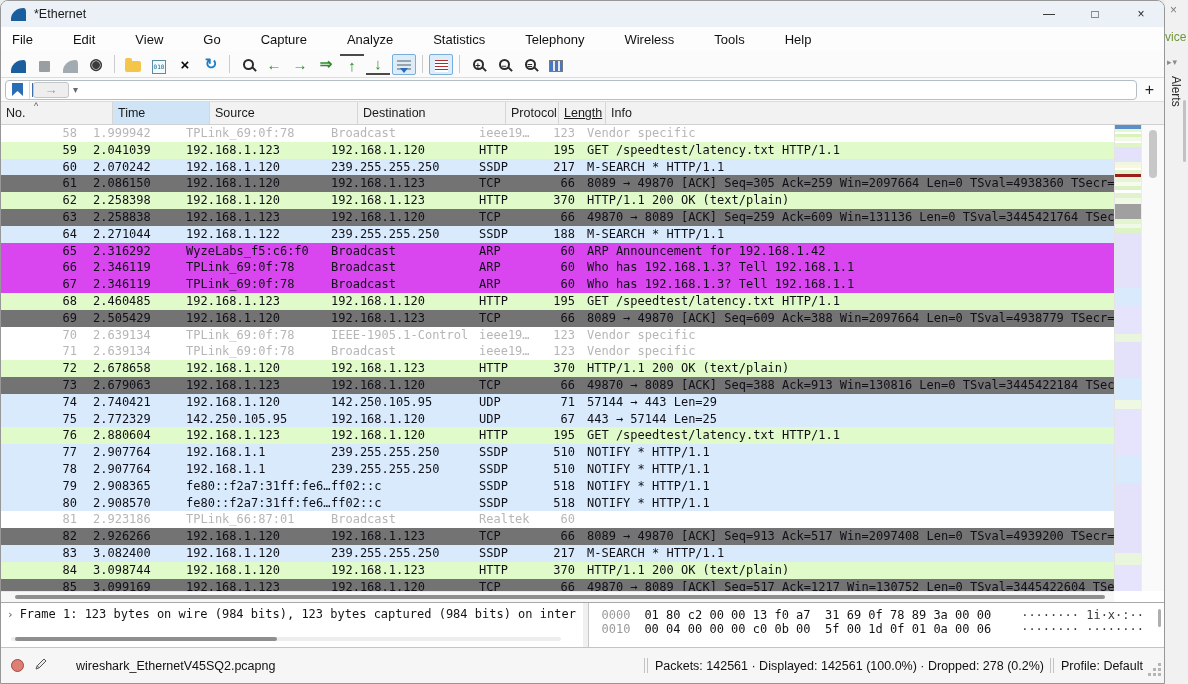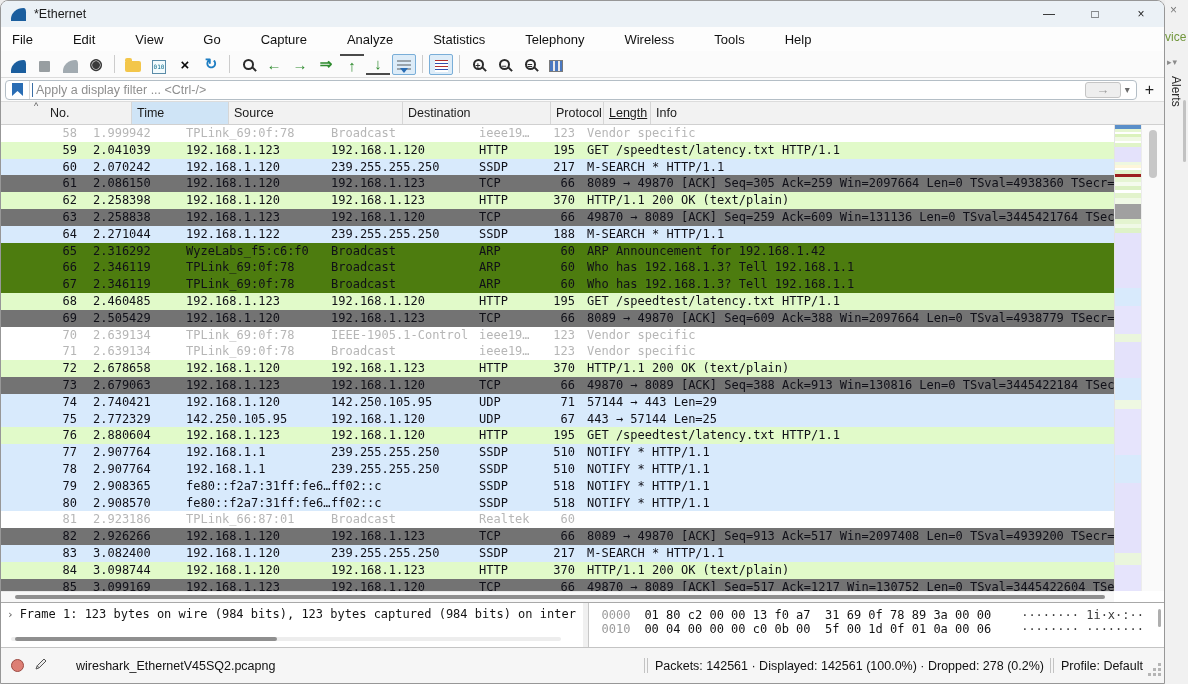--- a/index.html
+++ b/index.html
@@ -65,37 +65,37 @@
   .apply-btn { width:36px; height:16px; border:1px solid #c5c5c5; border-radius:3px; background:#eeeeee; display:flex; align-items:center; justify-content:center; color:#9a9a9a; font-weight:bold; font-size:13px; flex:none; }
   .fdrop { color:#6a6a6a; font-size:10px; margin:0 6px 0 4px; }
   .add-filter { font-size:16px; color:#222; margin:0 10px 0 4px; }
 
   
   .list { position:relative; flex:none; height:500px; background:#fff; }
   .phead { display:flex; height:23px; background:#f2f2f2; border-bottom:1px solid #d0d0d0; font-size:12.5px; color:#1a1a1a; position:relative; }
   .hcell { border-right:1px solid #d6d6d6; padding:4px 0 0 5px; white-space:nowrap; overflow:hidden; }
   .hcell.time-h { background:#cfe4f6; }
   .sort-caret { position:absolute; left:33px; top:-1px; font-size:9px; color:#555; }
-  .c-no { width:87px;margin-left:44px; } .c-time { width:97px; } .c-src { width:174px; } .c-dst { width:148px; }
+  .c-no { width:112px; } .c-time { width:97px; } .c-src { width:148px; } .c-dst { width:148px; }
   .c-proto { width:53px; } .c-len { width:47px;text-decoration:underline; } .c-info { flex:1; border-right:none; }
 
   .rows { position:absolute; left:0; top:23px; width:1113px; height:466px; overflow:hidden; font-family:"DejaVu Sans Mono","Liberation Mono",monospace; font-size:12px; color:#101018; }
   .prow { display:flex; height:16.8px; line-height:16.8px; flex:none; white-space:nowrap; }
   .prow .cell { overflow:hidden; flex:none; }
   .prow .no { width:88px; text-align:right; padding-right:12px; }
   .prow .time { width:97px; padding-left:4px; }
   .prow .src { width:145px; }
   .prow .dst { width:148px; }
   .prow .proto { width:53px; }
   .prow .len { width:47px; text-align:right; padding-right:4px; }
   .prow .info { flex:1 1 auto; padding-left:8px; }
   .c-http { background:#e1fac9; }
   .c-tcp { background:#737373; }
   .c-udp { background:#d8eafc; }
-  .c-arp { background:#4d7c0f; }
+  .c-arp { background:#d946ef; }
   .c-gray { background:#ffffff; color:#b6b6b6; }
 
   .minimap { position:absolute; top:23px; right:23px; width:27px; height:466px; background:#fff; border-left:1px solid #e4e4e4; overflow:hidden; }
   .stripe { width:100%; }
   .vscroll { position:absolute; top:23px; right:0; width:23px; height:466px; background:#fafafa; border-left:1px solid #ececec; }
   .vhandle { position:absolute; top:5px; left:7px; width:8px; height:48px; background:#c7c7c7; border-radius:4px; }
   .hscroll { position:absolute; left:0; bottom:0; width:1113px; height:11px; background:#f7f7f7; border-top:1px solid #e8e8e8; }
   .hhandle { position:absolute; left:14px; top:3px; width:1090px; height:4px; background:#8f8f8f; border-radius:2px; }
 
   
@@ -210,21 +210,20 @@
         <span class="tbtn">
           <span class="cols-icon"></span>
         </span>
       </div>
 
     <div class="filterbar">
       <div class="filterbox">
         <span class="bookmark"></span>
         <span class="fsep"></span>
         <span class="fcaret"></span>
-        <span class="placeholder">Apply a display filter ... &lt;Ctrl-/&gt;</span>
         <span class="apply-btn">→</span>
         <span class="fdrop">▾</span>
       </div>
       <span class="add-filter">+</span>
     </div>
 
     <div class="list">
       <div class="phead">
         <span class="sort-caret">^</span>
         <span class="hcell c-no">No.</span>

